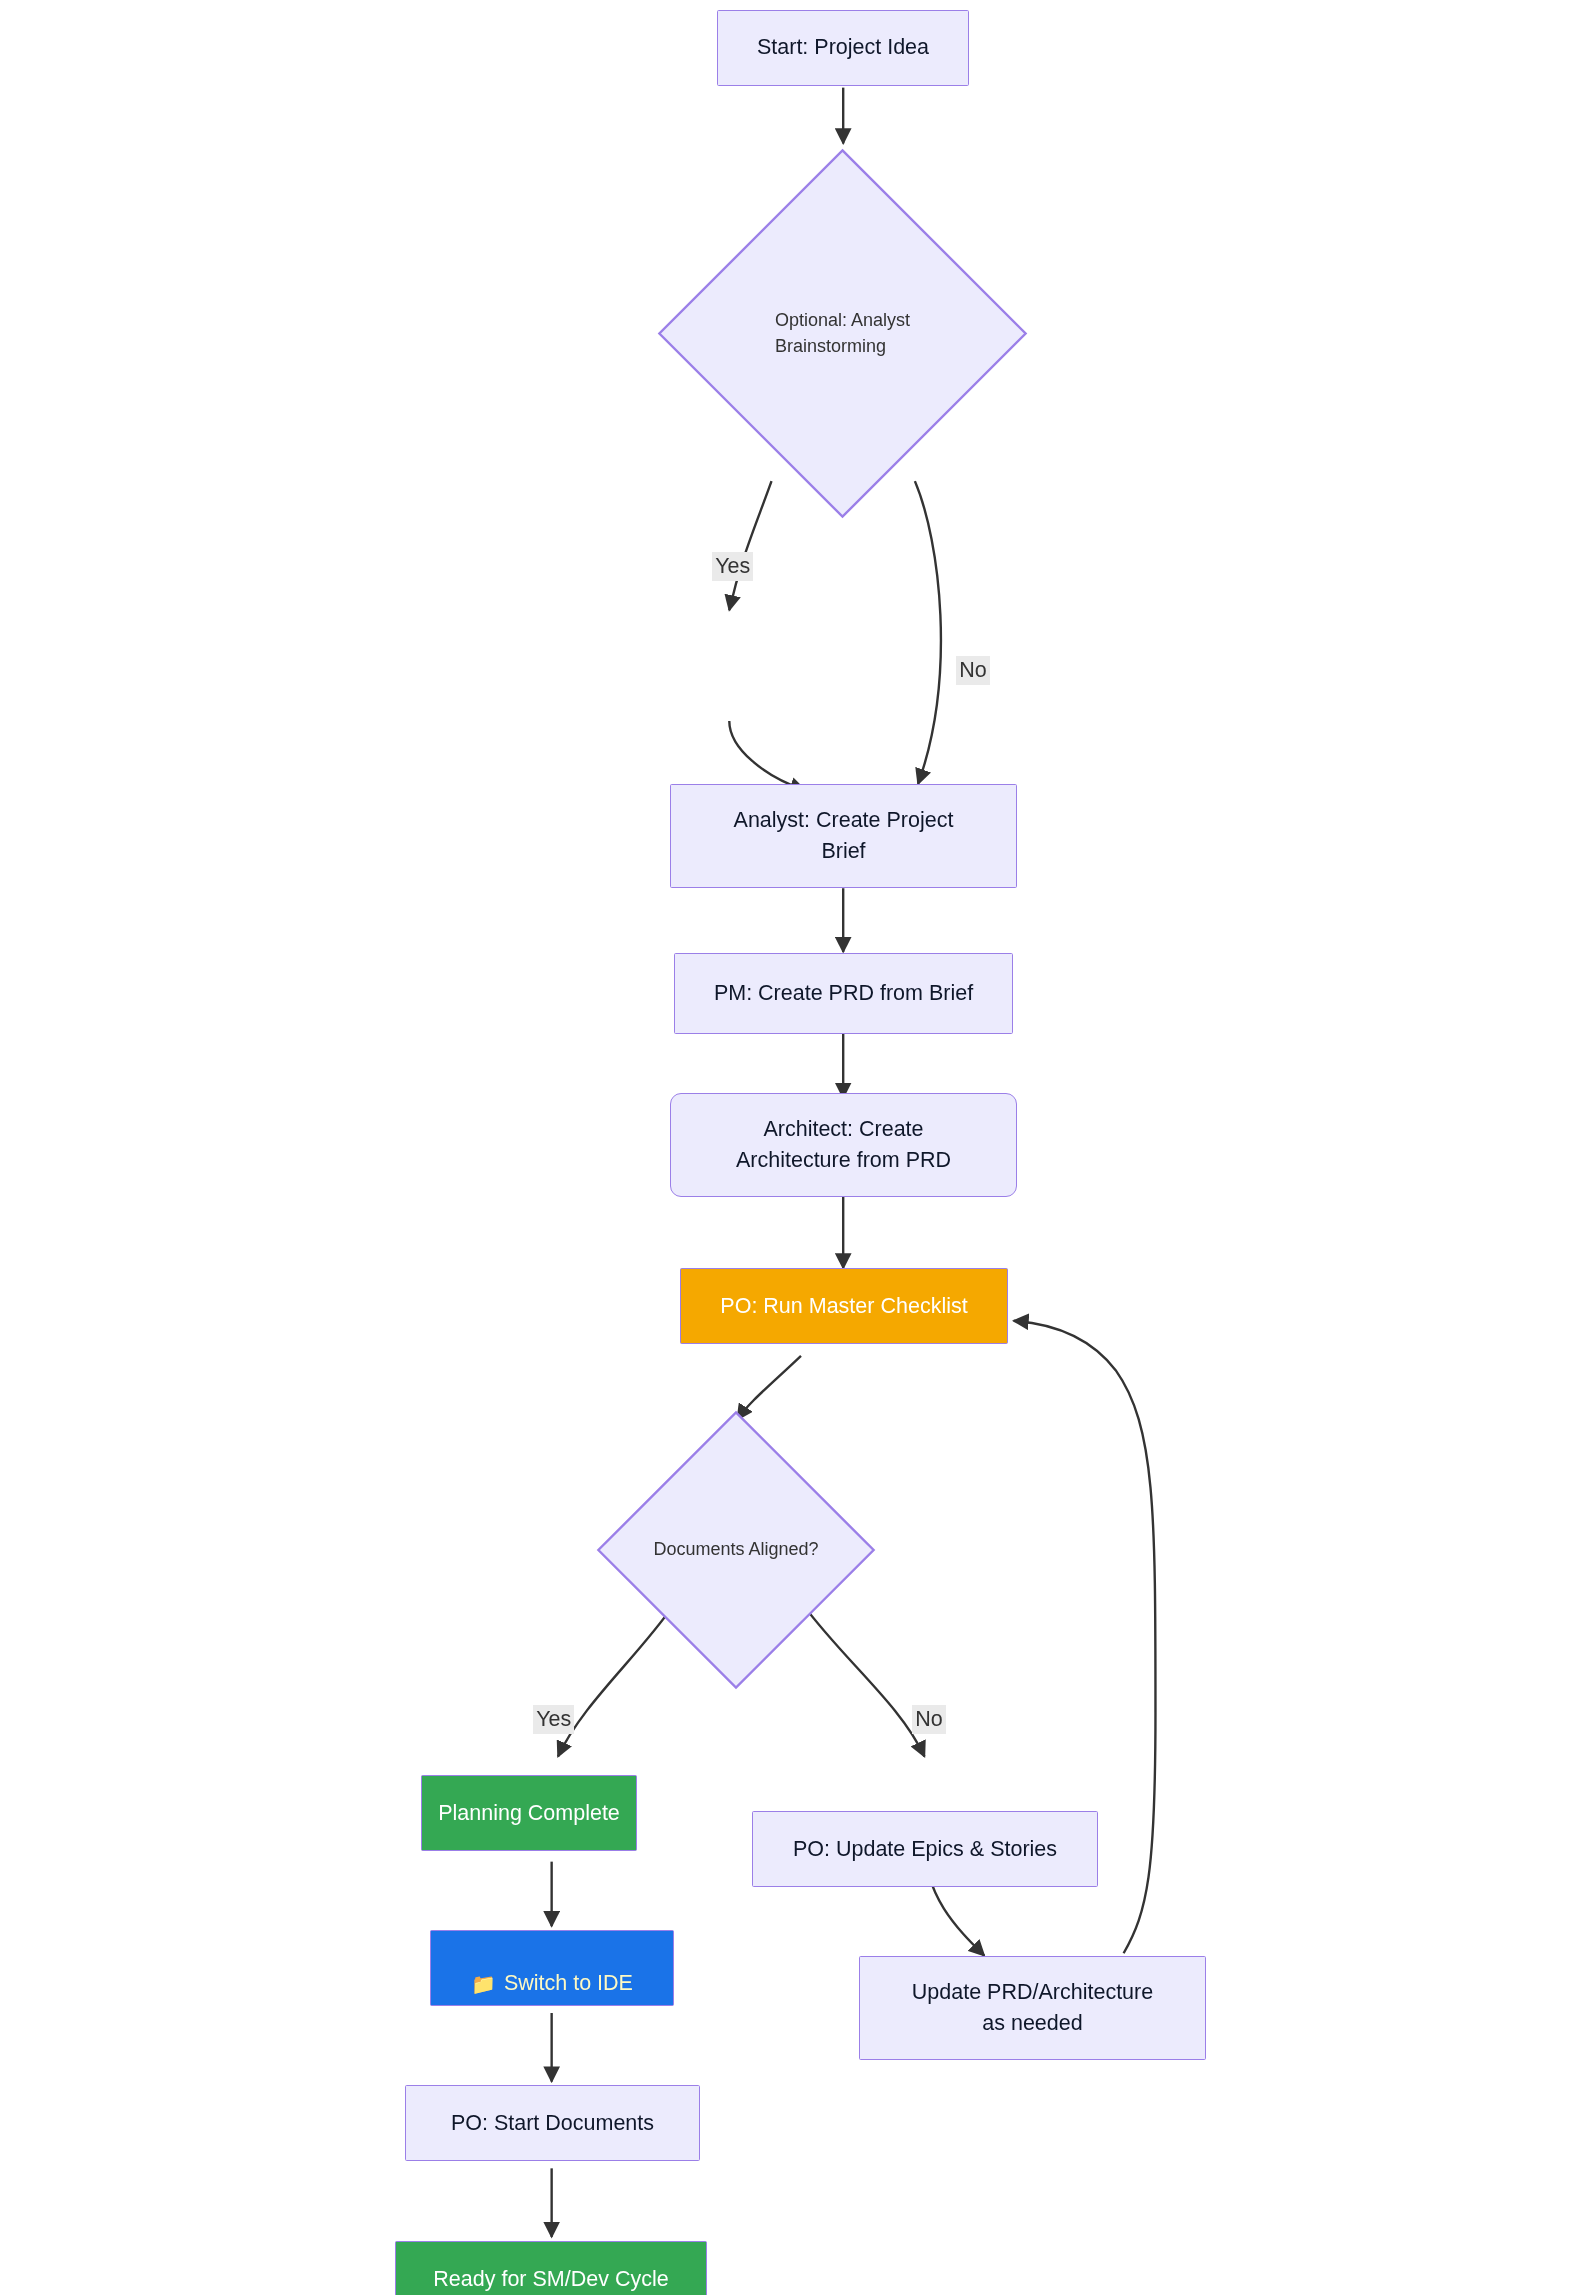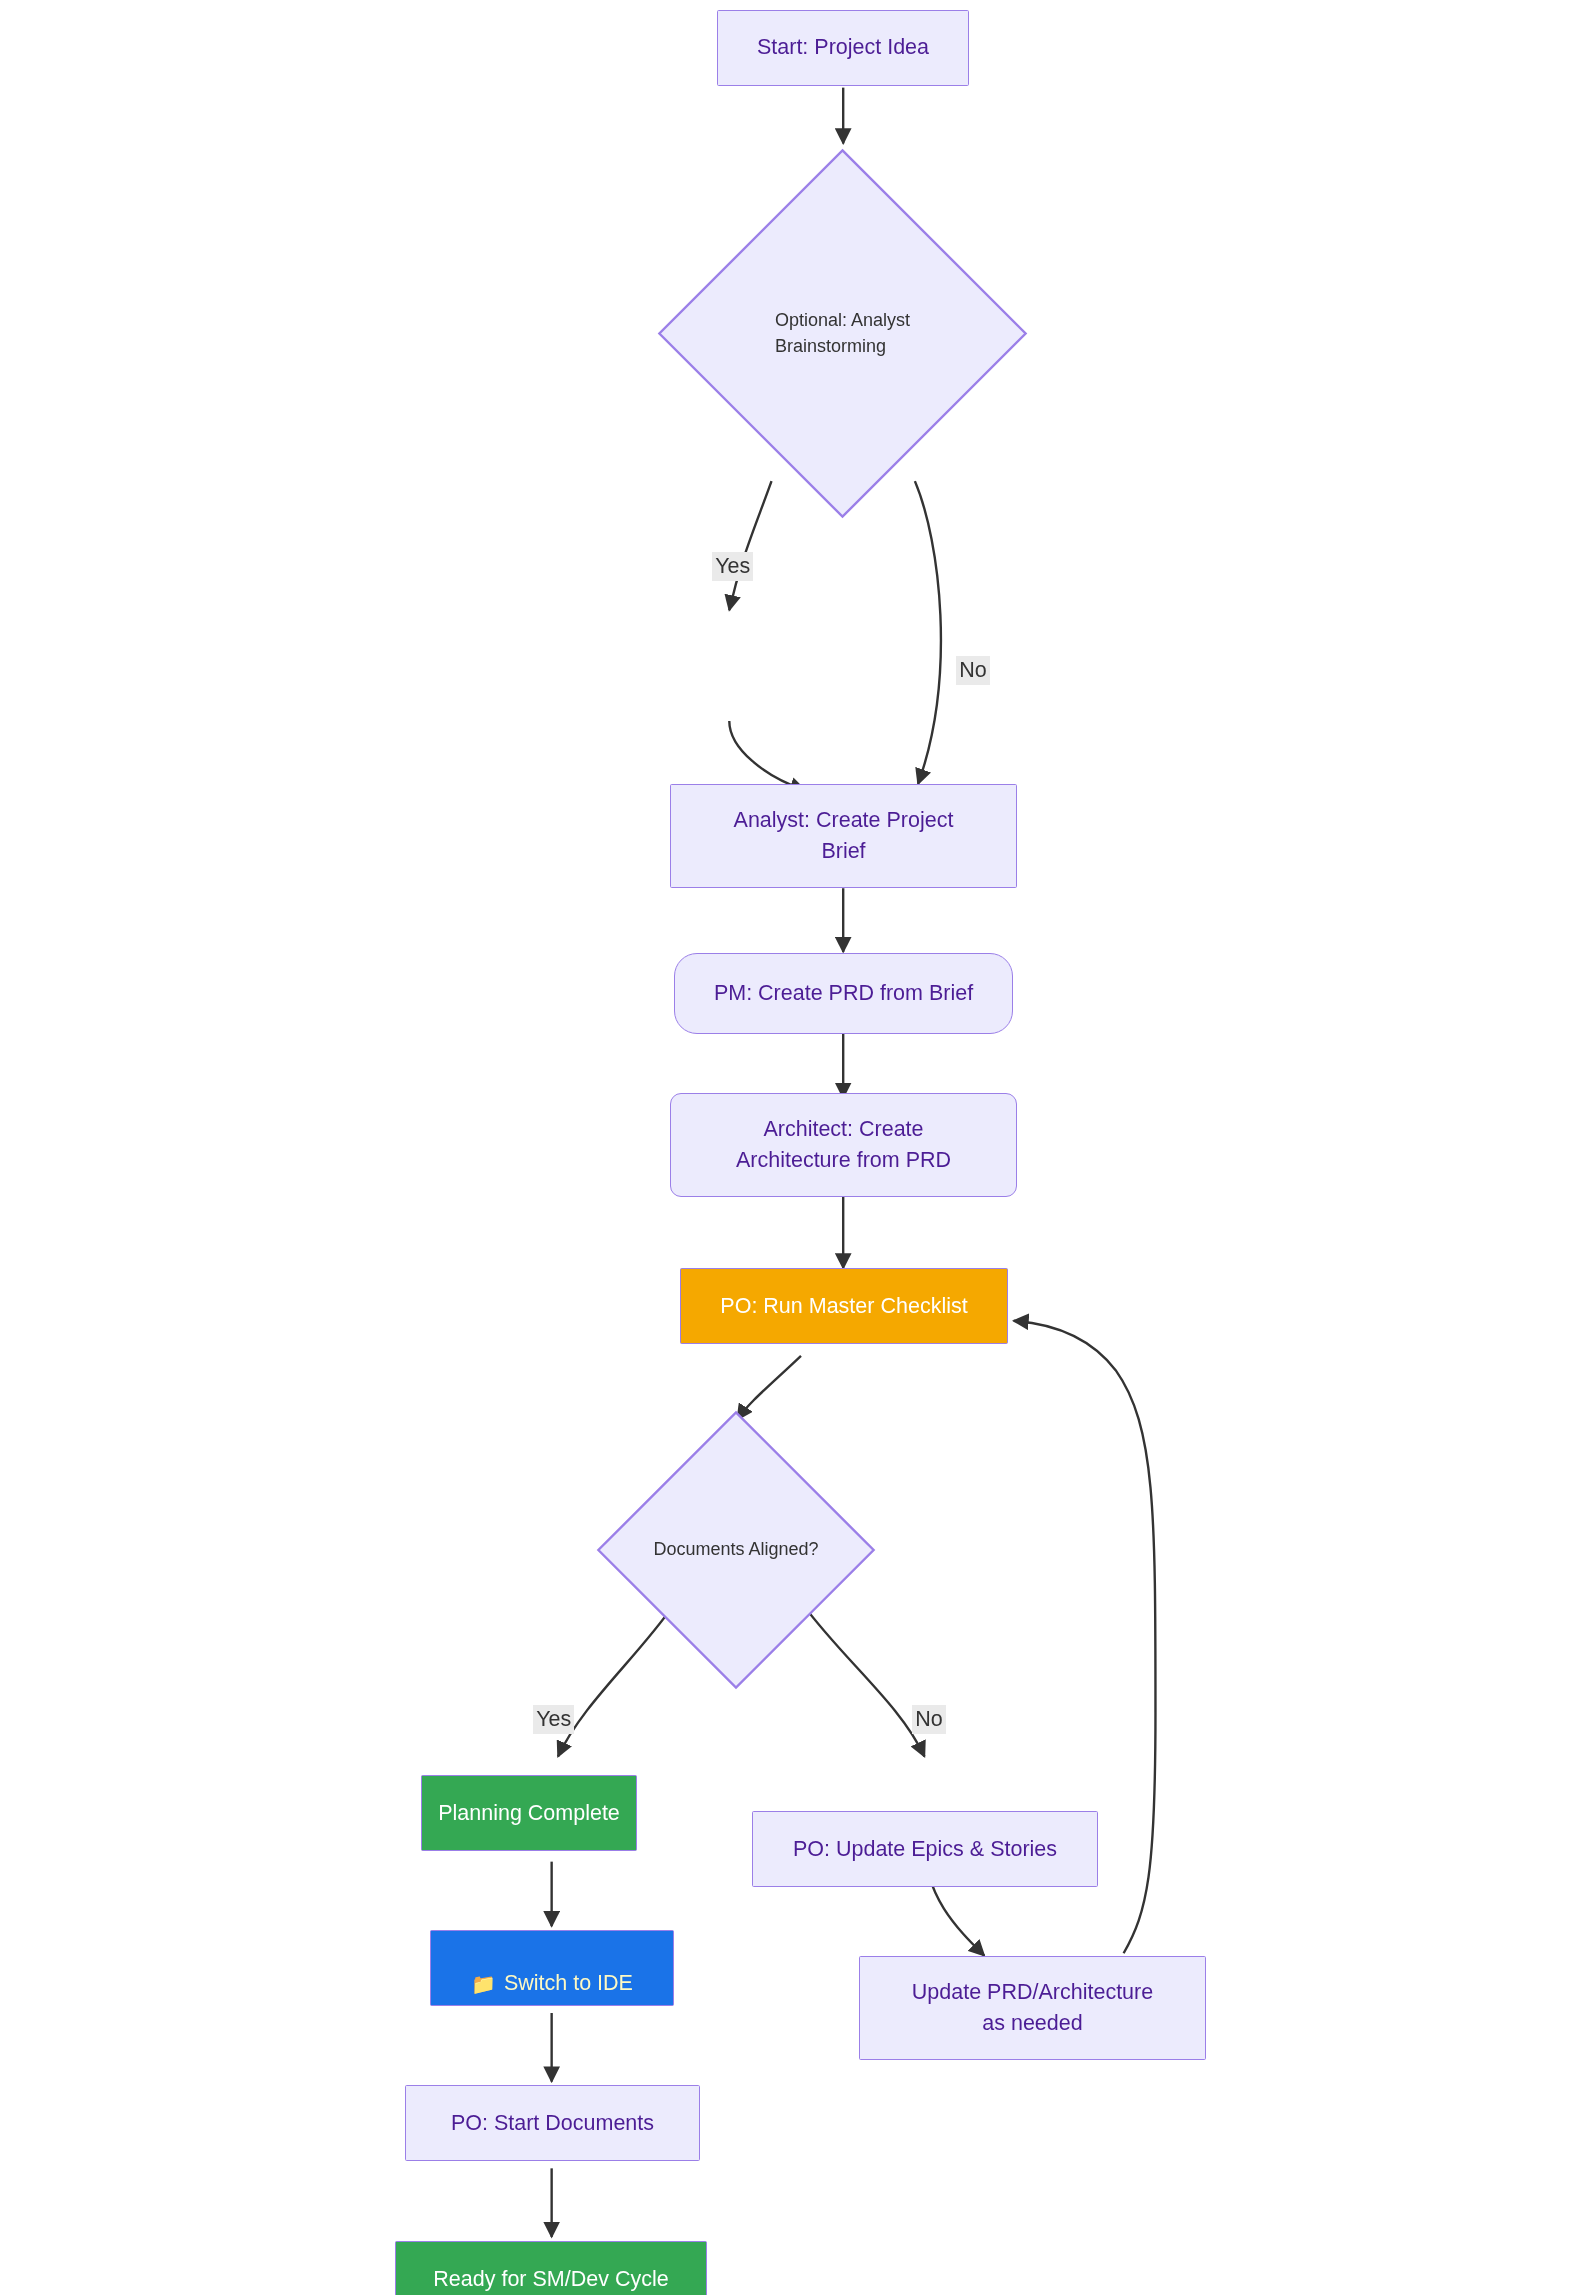--- a/index.html
+++ b/index.html
@@ -4,21 +4,21 @@
 <style>
   html,body{margin:0;padding:0;background:#ffffff;}
   body{width:1594px;height:2295px;position:relative;
        font-family:"Liberation Sans","DejaVu Sans",sans-serif;}
   #canvas{position:absolute;inset:0;width:1594px;height:2295px;}
   svg.edges{position:absolute;left:0;top:0;width:1594px;height:2295px;overflow:visible;}
 
   .node{position:absolute;box-sizing:border-box;
         border:1.6px solid #9b7fe8;background:#ecebfd;
         display:flex;align-items:center;justify-content:center;
-        text-align:center;color:#4c1d95;font-size:21.5px;line-height:1.42;
+        text-align:center;color:#0f172a;font-size:21.5px;line-height:1.42;
         border-radius:1.6px;}
   .node.accent-orange{background:#f5a800;color:#ffffff;}
   .node.accent-green{background:#34a853;color:#ffffff;}
   .node.accent-blue{background:#1a73e8;color:#fef9c3;}
   .node .lbl{display:block;padding:0 11px;white-space:pre-line;}
 
   .diamond{position:absolute;}
   .diamond .dshape{position:absolute;inset:0;}
   .diamond .dlabel{position:absolute;inset:0;display:flex;align-items:center;
       justify-content:center;text-align:left;color:#333333;font-size:18px;
@@ -70,21 +70,21 @@
     <div class="dlabel">Optional: Analyst
 Brainstorming</div>
   </div>
 
 
   <div class="node" style="left:670px;top:784px;width:347px;height:104px;">
     <span class="lbl">Analyst: Create Project
 Brief</span>
   </div>
 
-  <div class="node" style="left:674px;top:953px;width:339px;height:81px;border-radius:23px;">
+  <div class="node" style="left:674px;top:953px;width:339px;height:81px;">
     <span class="lbl">PM: Create PRD from Brief</span>
   </div>
 
   <div class="node" style="left:670px;top:1093px;width:347px;height:104px;border-radius:11px;">
     <span class="lbl">Architect: Create
 Architecture from PRD</span>
   </div>
 
   <div class="node accent-orange" style="left:680px;top:1268px;width:328px;height:76px;">
     <span class="lbl">PO: Run Master Checklist</span>

